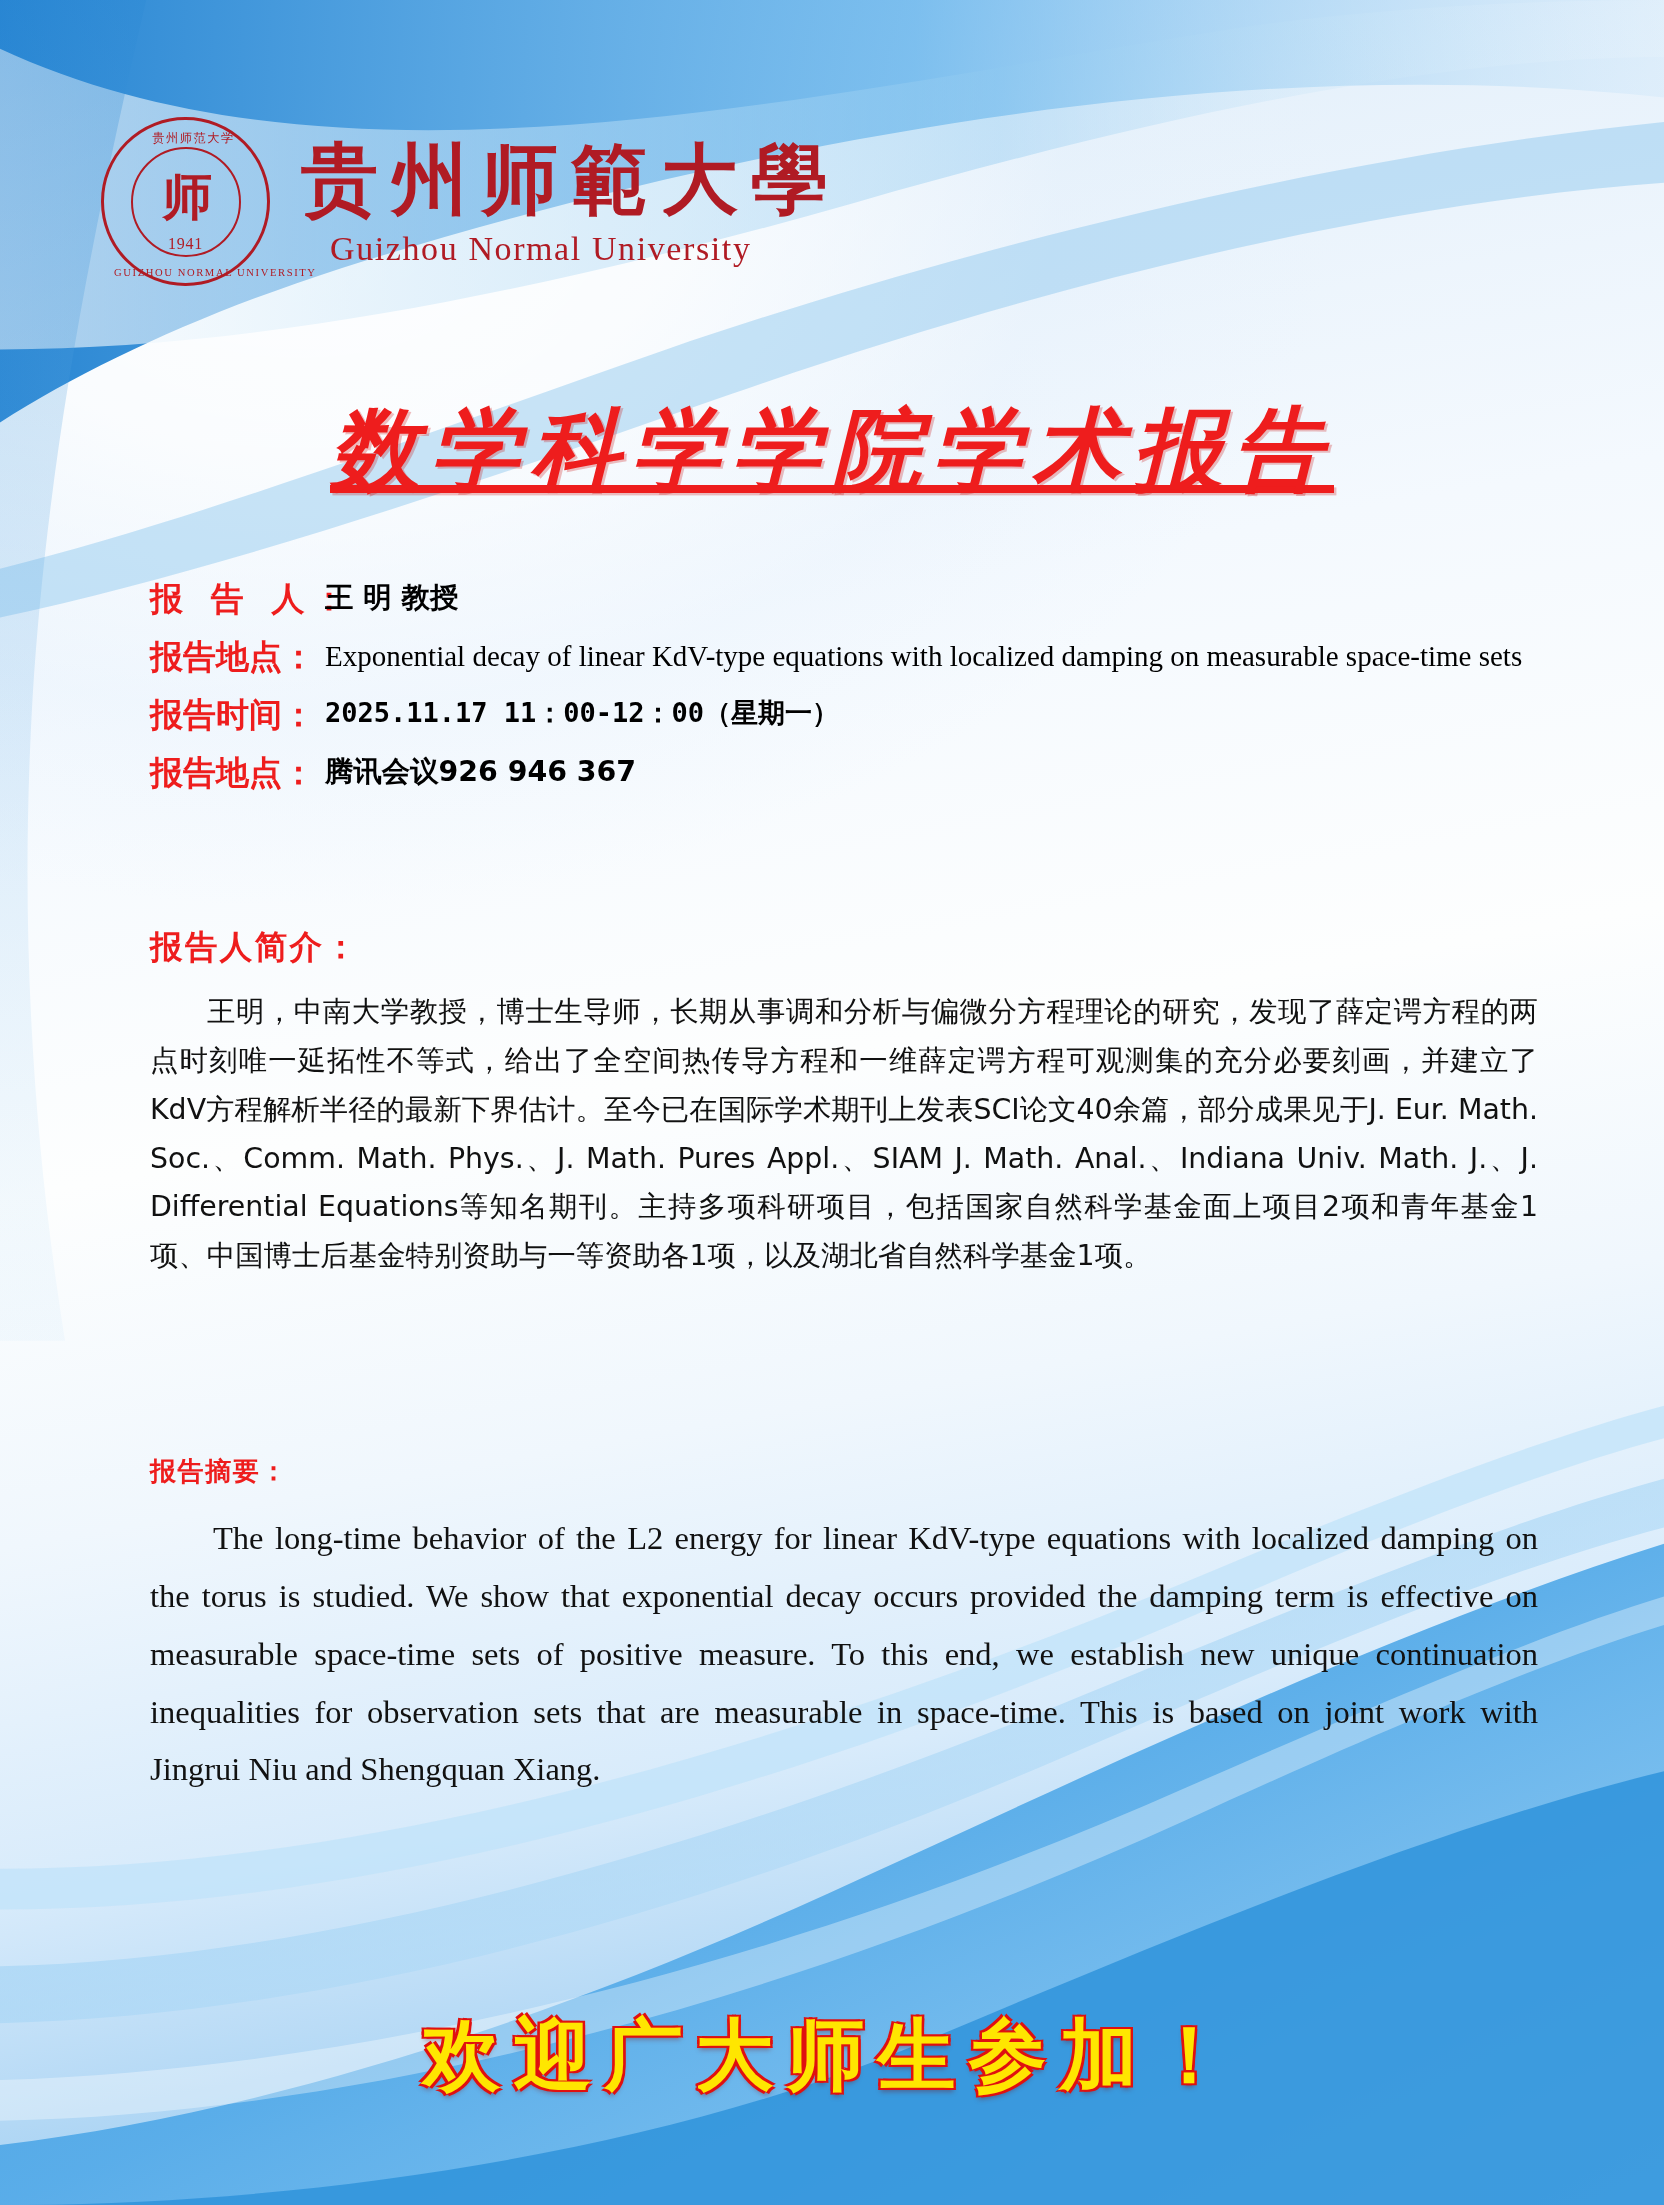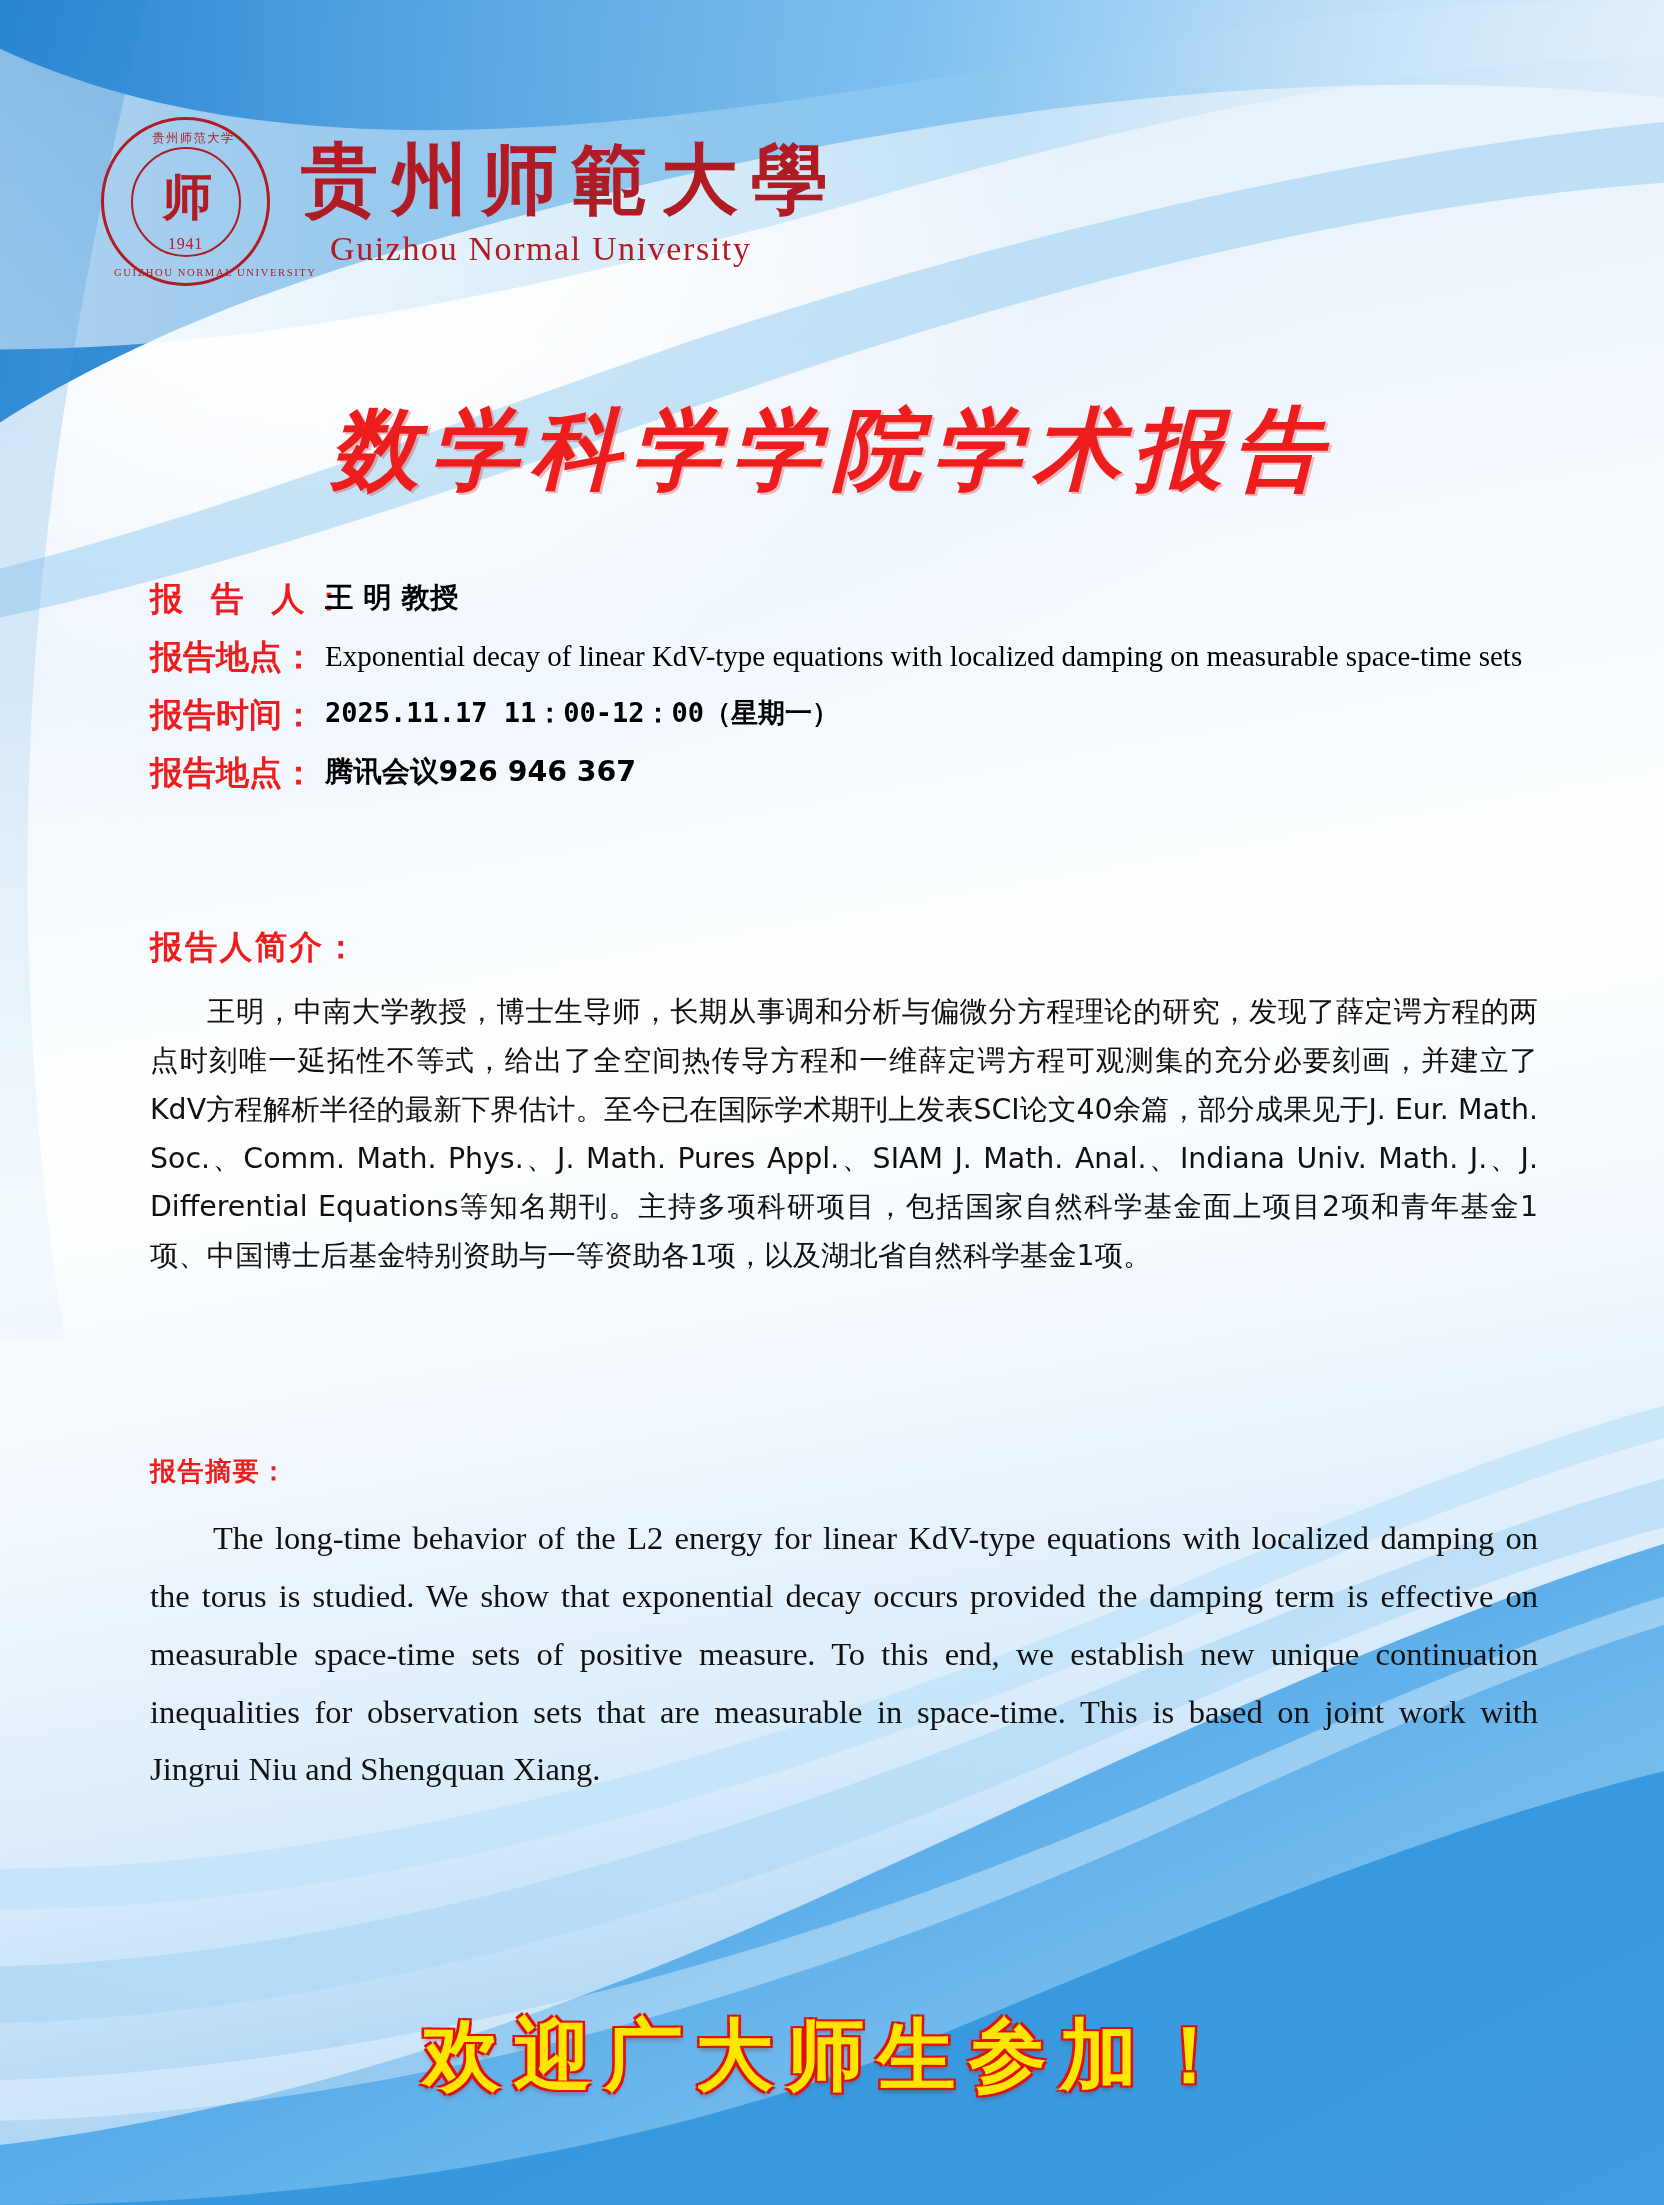--- a/index.html
+++ b/index.html
@@ -129,20 +129,21 @@
     width: 100%;
     text-align: center;
     color: #ee1d1d;
     font-family: "DejaVu Serif", serif;
     font-weight: 700;
     font-size: 89px;
     letter-spacing: 11.4px;
     font-style: italic;
     text-shadow: 2.4px 2.4px 0 rgba(200,0,0,0.25);
     white-space: nowrap;
+    text-decoration: underline;
   }
 
   
   .info-block {
     position: absolute;
     top: 577px;
     left: 150px;
     right: 114px;
   }
   .info-row {

